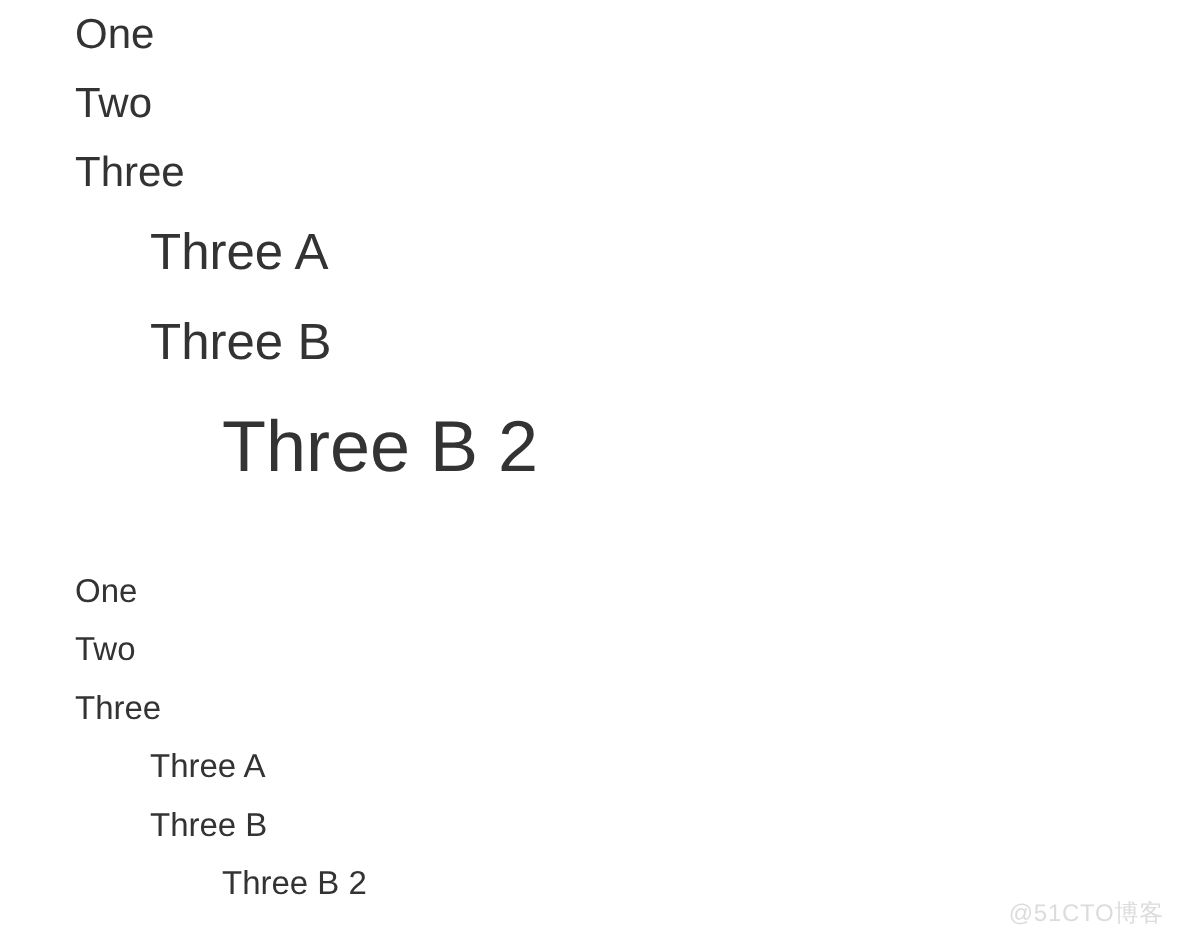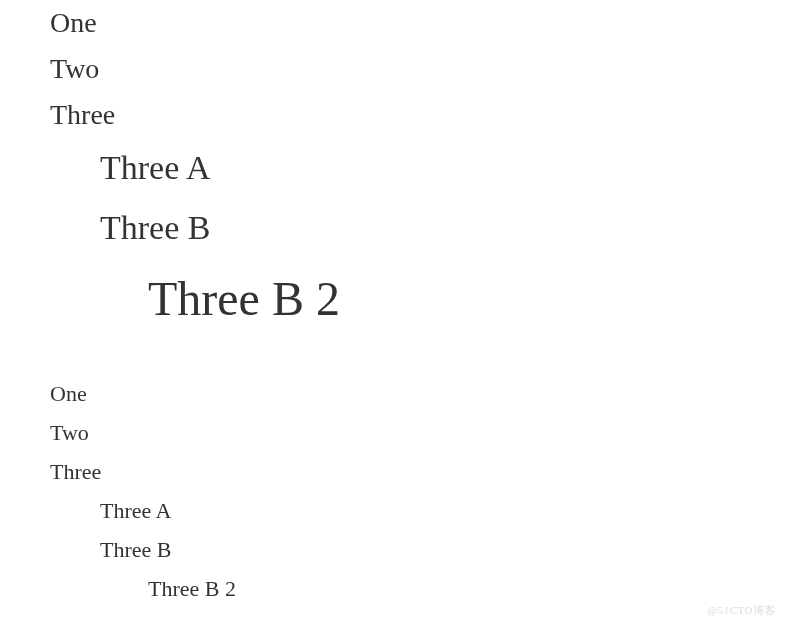--- a/index.html
+++ b/index.html
@@ -15,21 +15,20 @@
     font-family: "Liberation Sans", sans-serif;
     color: #333333;
     -webkit-font-smoothing: antialiased;
   }
 
   .page {
     position: relative;
     width: 790px;
     height: 628px;
     box-sizing: border-box;
-    font-family: Liberation Serif, serif;
   }
 
   ul.list {
     list-style: none;
     margin: 0;
     padding: 0;
   }
 
   li.item {
     position: relative;
@@ -94,21 +93,21 @@
     font-size: 22px;
     line-height: 39px;
     padding-left: 148px;
   }
 
   
   #watermark {
     position: absolute;
     right: 14px;
     bottom: 8px;
-    font-size: 11px;
+    font-size: 16px;
     line-height: 20px;
     color: #dcdcdc;
     letter-spacing: 0.5px;
     user-select: none;
     white-space: nowrap;
     margin-left: 40px;
   }
 </style>
 </head>
 <body>

